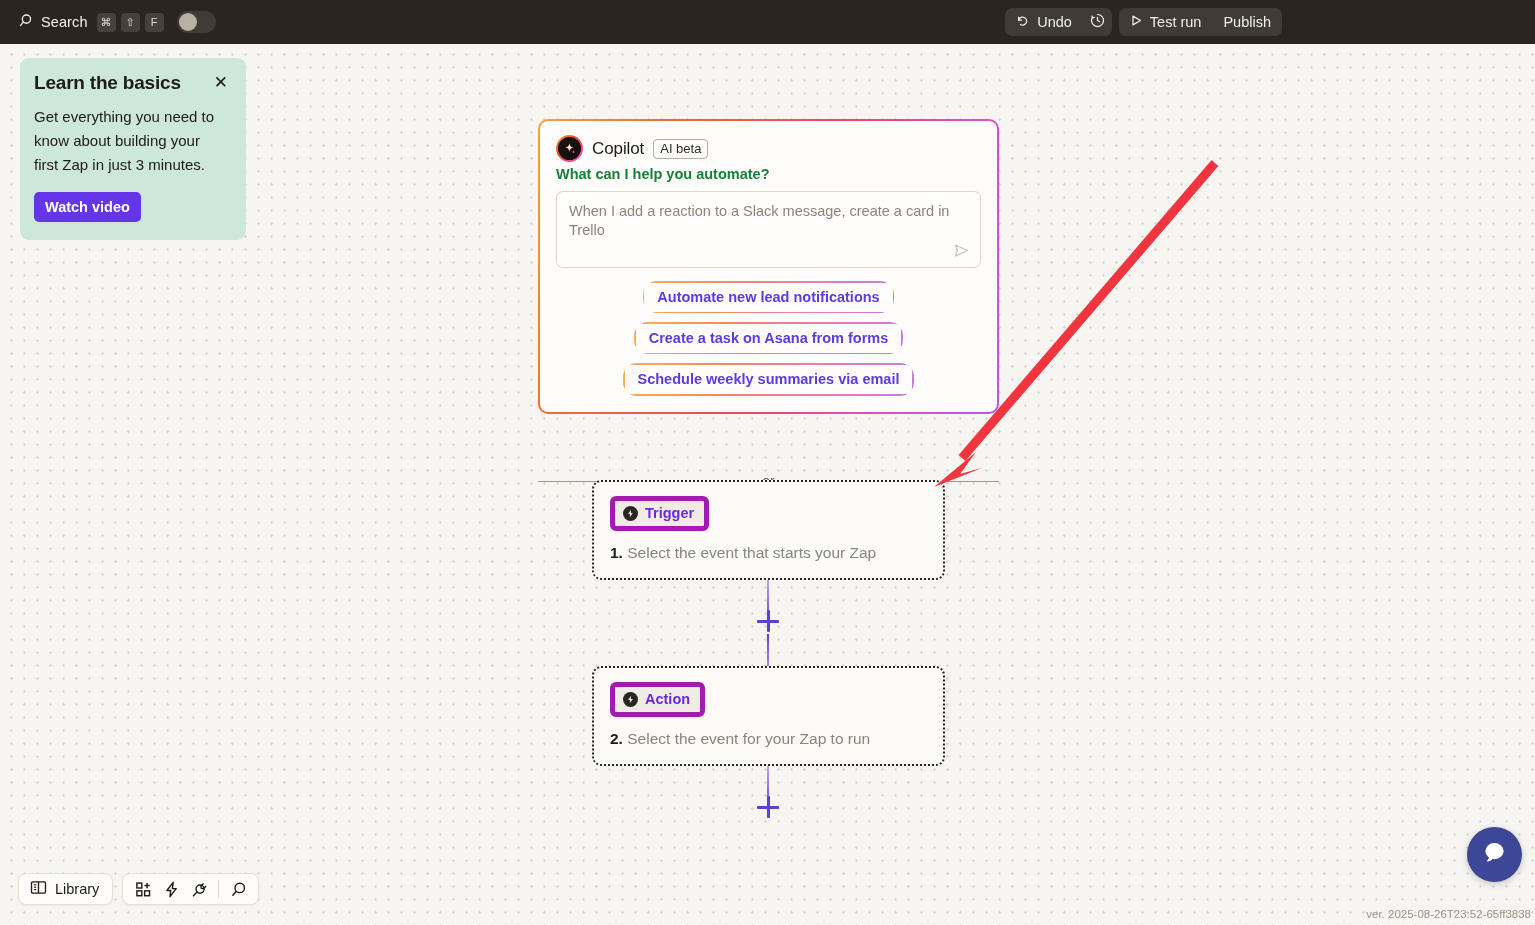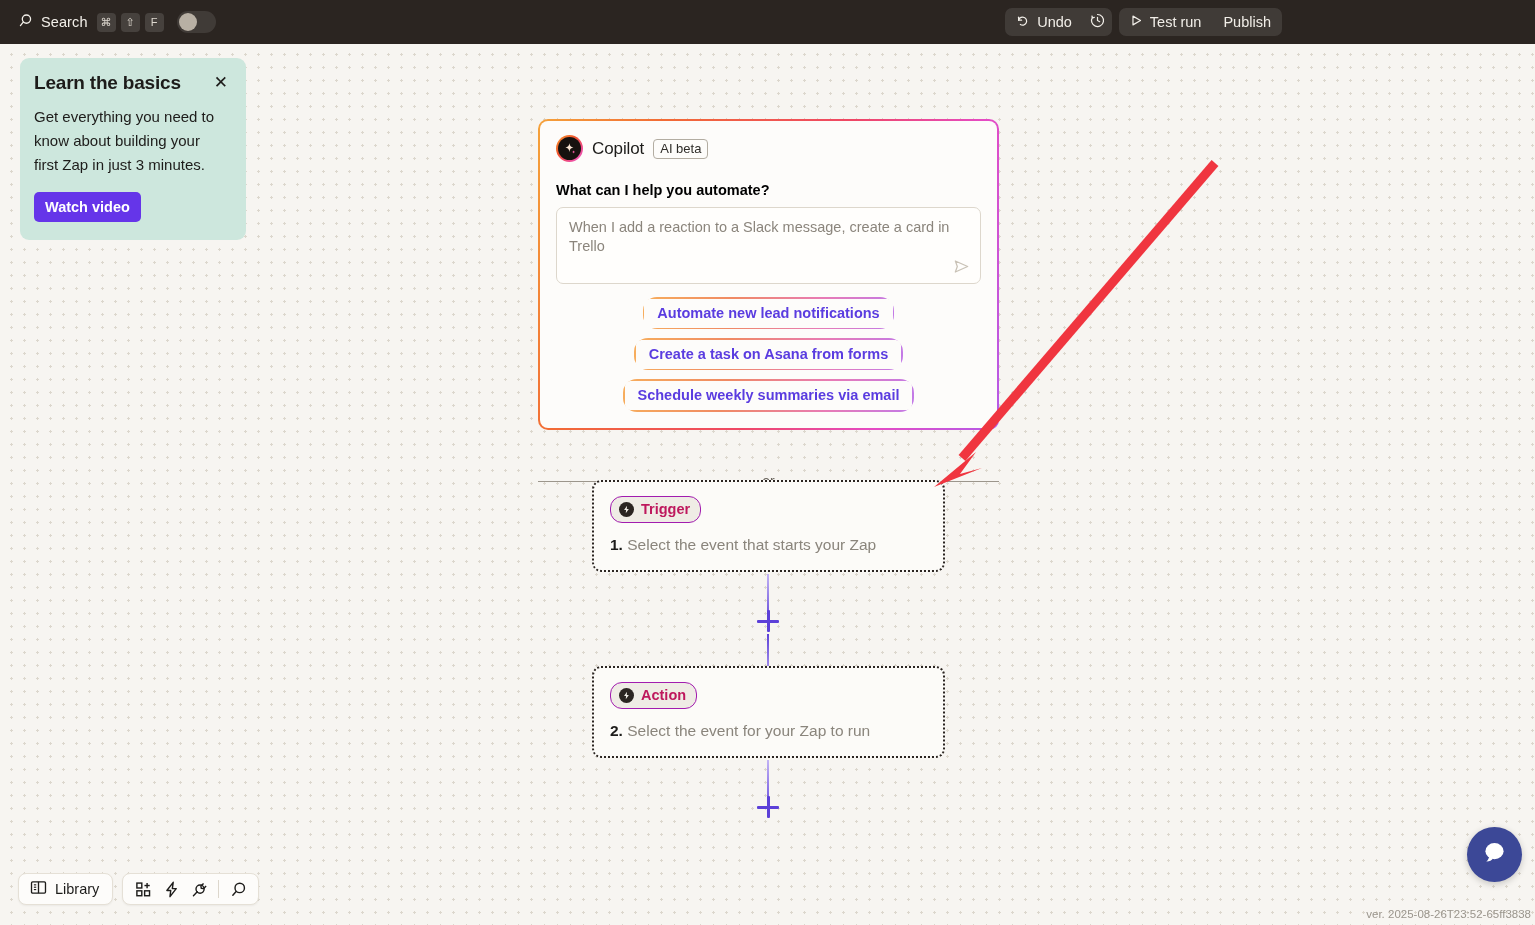--- a/index.html
+++ b/index.html
@@ -192,24 +192,24 @@
   }
   .ai-beta {
     font-size: 13px;
     color: #2e2c28;
     border: 1px solid #b3ada2;
     border-radius: 4px;
     padding: 2px 6px 3px 6px;
     line-height: 1;
   }
   .copilot-q {
-    margin-top: 20px;
+    margin-top: 4px;
     font-size: 14.5px;
     font-weight: bold;
-    color: #000000;
+    color: #15803d;
   }
   .copilot-input-wrap {
     margin-top: 9px;
     position: relative;
     border: 1px solid #ddd7cc;
     border-radius: 7px;
     background: #fffefc;
     height: 77px;
   }
   .copilot-input {
@@ -267,26 +267,26 @@
     border-radius: 9px;
     padding: 14px 16px 16px 16px;
     z-index: 10;
   }
   .node-trigger { top: 436px; }
   .node-action  { top: 622px; }
 
   .node-badge {
     display: inline-flex; align-items: center; gap: 7px;
     background: #efece5;
-    border: 1px solid #a21caf;
-    border-radius: 12px;
+    border: 5px solid #a21caf;
+    border-radius: 6px;
     padding: 4px 10px 5px 8px;
     font-size: 14.5px;
     font-weight: bold;
-    color: #be185d;
+    color: #6d28d9;
     cursor: pointer;
   }
   .node-badge-dot {
     width: 15px; height: 15px; border-radius: 50%;
     background: #2b2521;
     display: flex; align-items: center; justify-content: center;
     flex: none;
   }
   .node-desc {
     margin-top: 13px;

